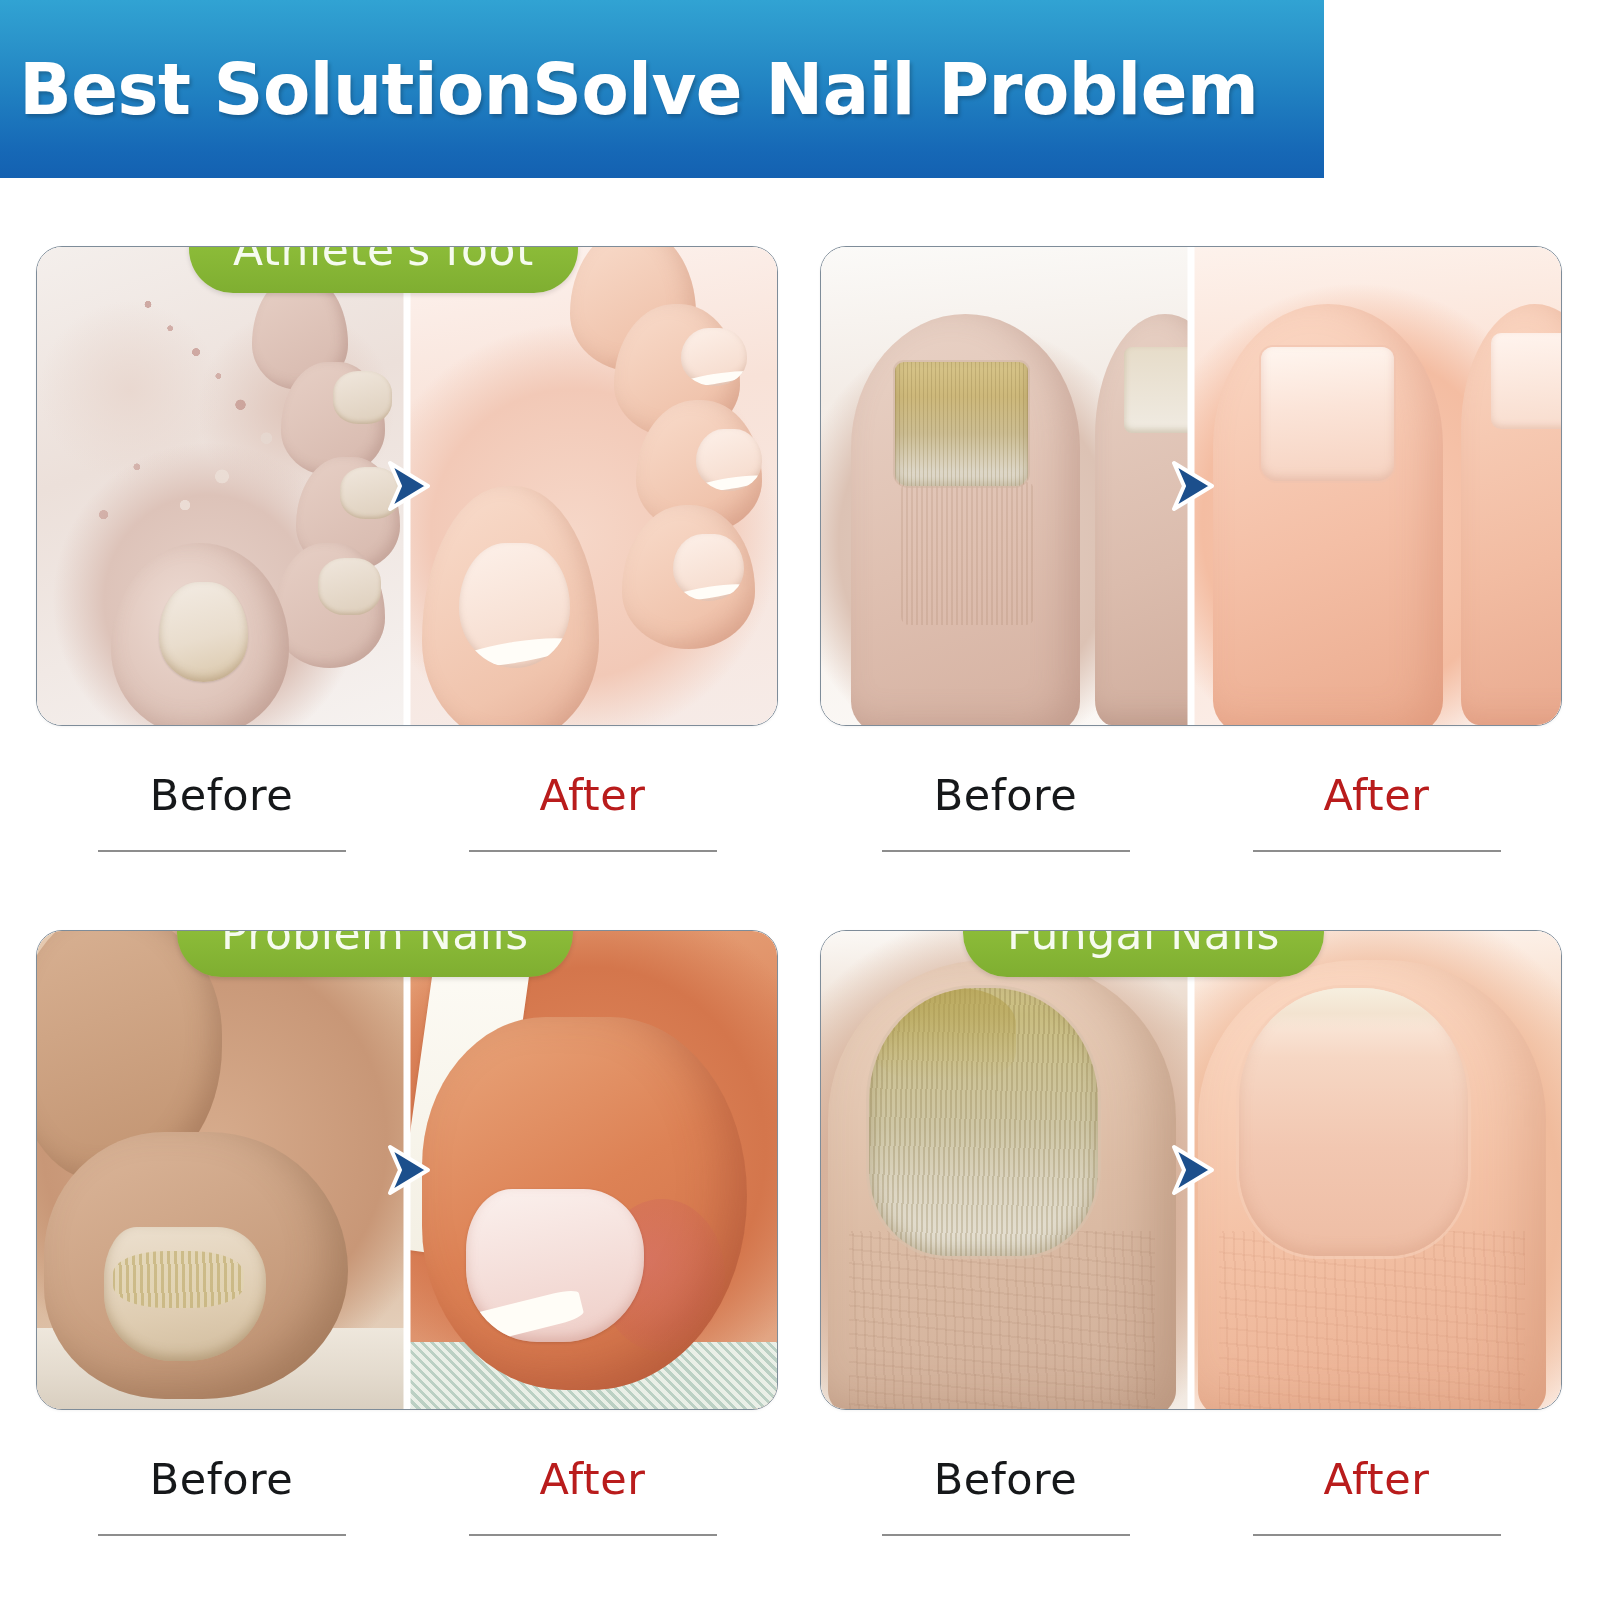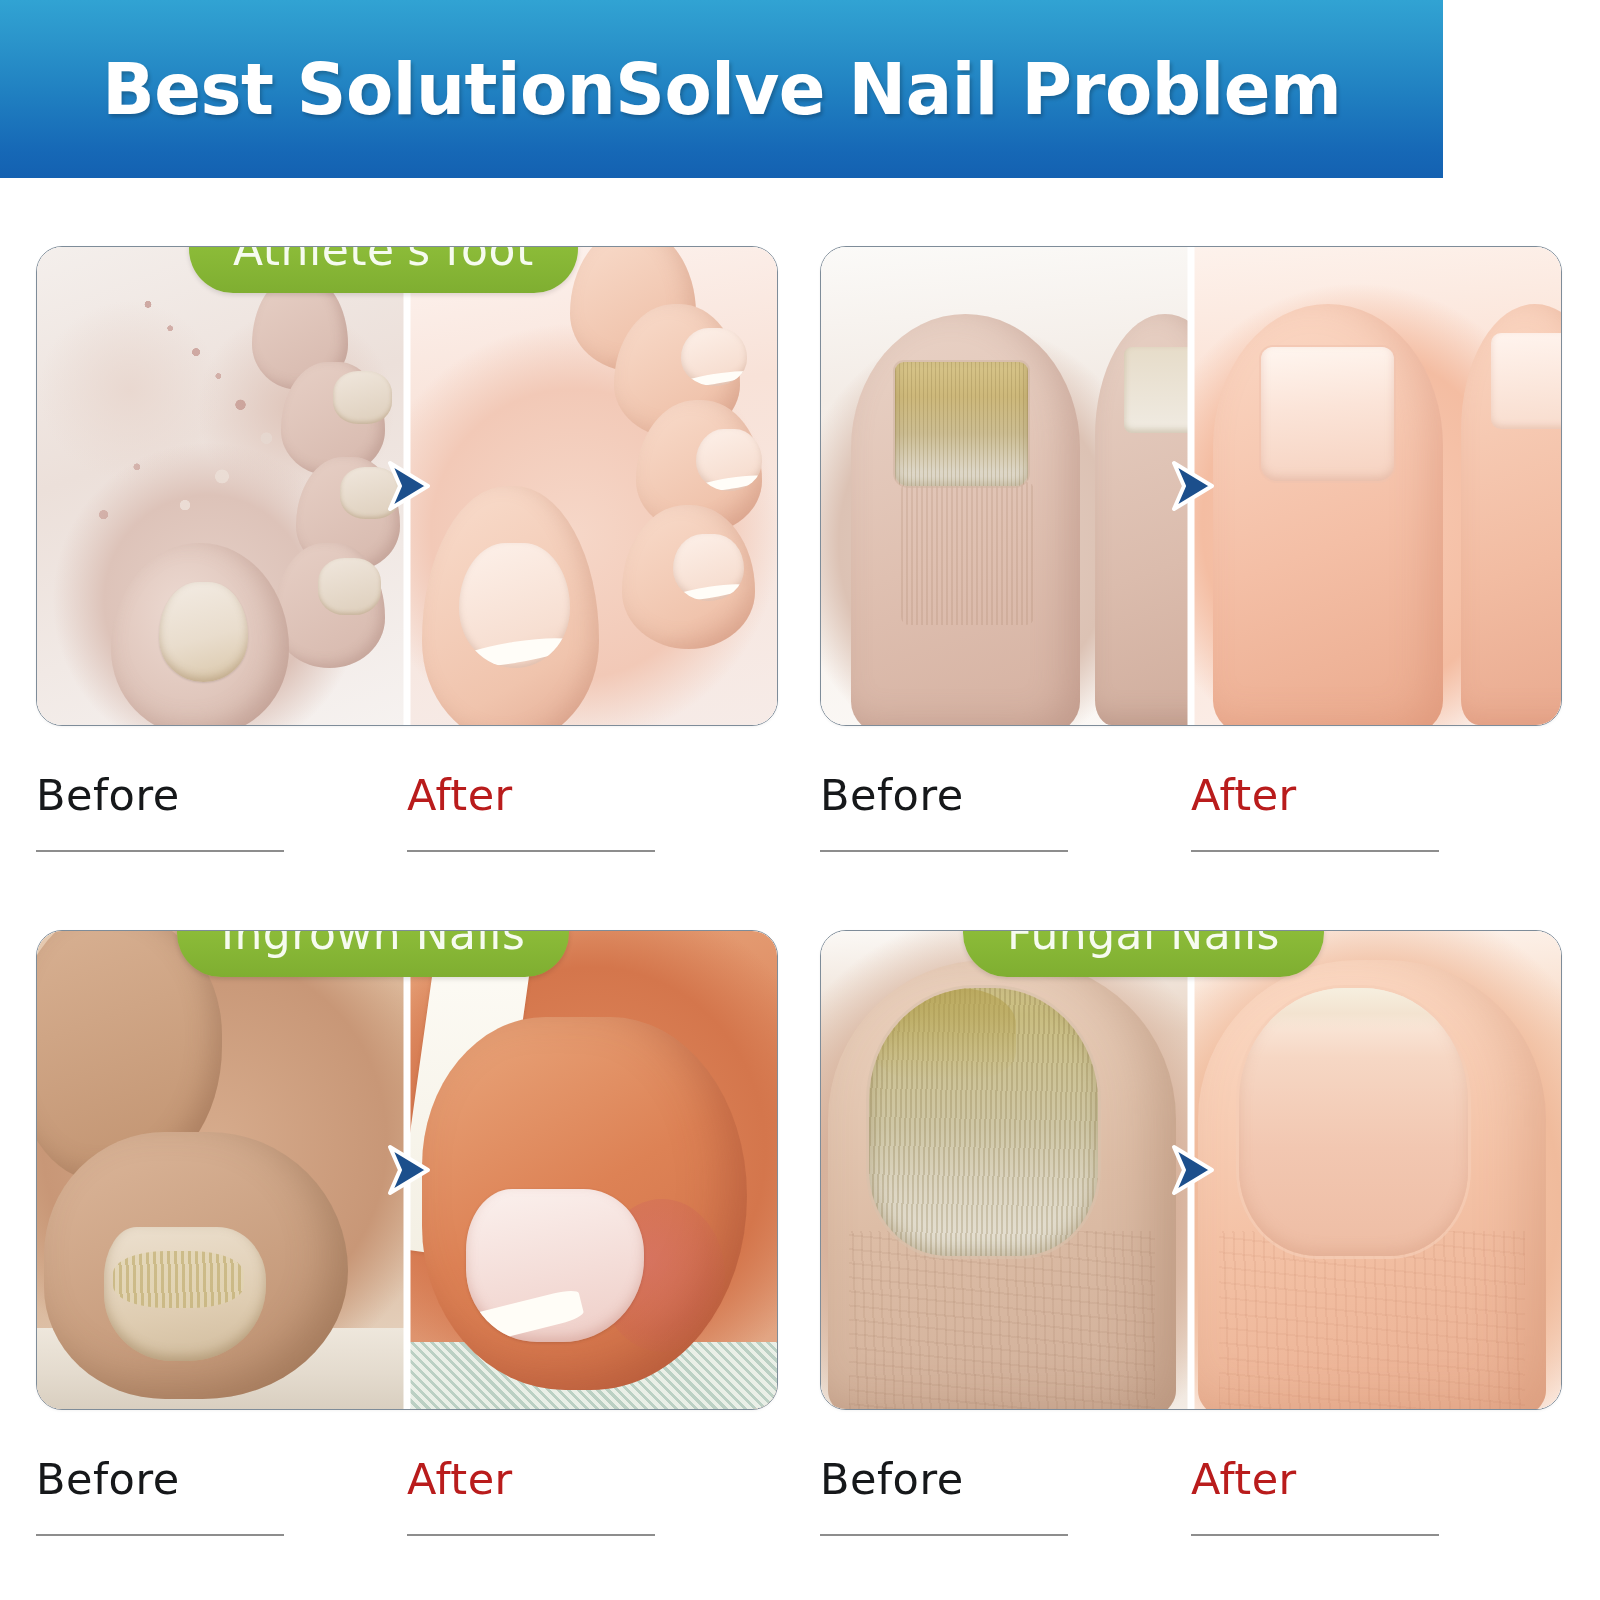--- a/index.html
+++ b/index.html
@@ -6,23 +6,23 @@
   html,body { width:1600px; height:1600px; }
   body {
     background:#ffffff;
     font-family:"Liberation Sans", sans-serif;
     overflow:hidden;
     position:relative;
   }
 
   
   .header-banner {
-    position:absolute; left:0; top:0; width:1443px; height:178px;
+    position:absolute; left:0; top:0; width:1324px; height:178px;
     background:linear-gradient(180deg,#31a3d3 0%, #2b95cb 22%, #1f7ec0 55%, #1668b6 85%, #1461b1 100%);
-    display:flex; align-items:center; justify-content:center;
+    display:flex; align-items:center; 
     overflow:hidden;
   }
   .header-title {
     color:#ffffff;
     font-size:71px;
     font-weight:bold;
     letter-spacing:-0.5px;
     text-shadow:2px 3px 4px rgba(0,0,0,0.22);
     white-space:nowrap;
     font-family:"DejaVu Sans", sans-serif;
@@ -97,21 +97,21 @@
   .badge-pos-c { left:140px; }
   .badge-pos-d { left:142px; }
 
   
   .captions {
     position:absolute; left:0; top:494px; width:742px; height:160px;
     display:flex;
   }
   .caption-col {
     width:50%; height:100%;
-    display:flex; flex-direction:column; 
+    display:flex; flex-direction:column; align-items:center;
     padding-top:34px;
   }
   .caption-text {
     font-size:43px;
     font-weight:400;
     letter-spacing:0.5px;
     line-height:1;
     font-family:"DejaVu Sans", sans-serif;
   }
   .caption-text.before { color:#16181a; }
@@ -533,21 +533,21 @@
           </div>
         </div>
       </div>
       <div class="seam"></div>
       <div class="arrow-wrap">
         <svg width="62" height="58" viewBox="0 0 62 58" aria-hidden="true">
           <path d="M14 6 L52 29 L14 52 L24 29 Z" fill="#1c4f8c" stroke="#ffffff" stroke-width="4" stroke-linejoin="round"></path>
         </svg>
       </div>
       <div class="badge badge-pos-c">
-        <span class="badge-label">Ingrown Nails</span>
+        <span class="badge-label">Problem Nails</span>
       </div>
     </div>
     <div class="captions">
       <div class="caption-col">
         <span class="caption-text before">Before</span>
         <span class="caption-rule"></span>
       </div>
       <div class="caption-col">
         <span class="caption-text after">After</span>
         <span class="caption-rule"></span>

